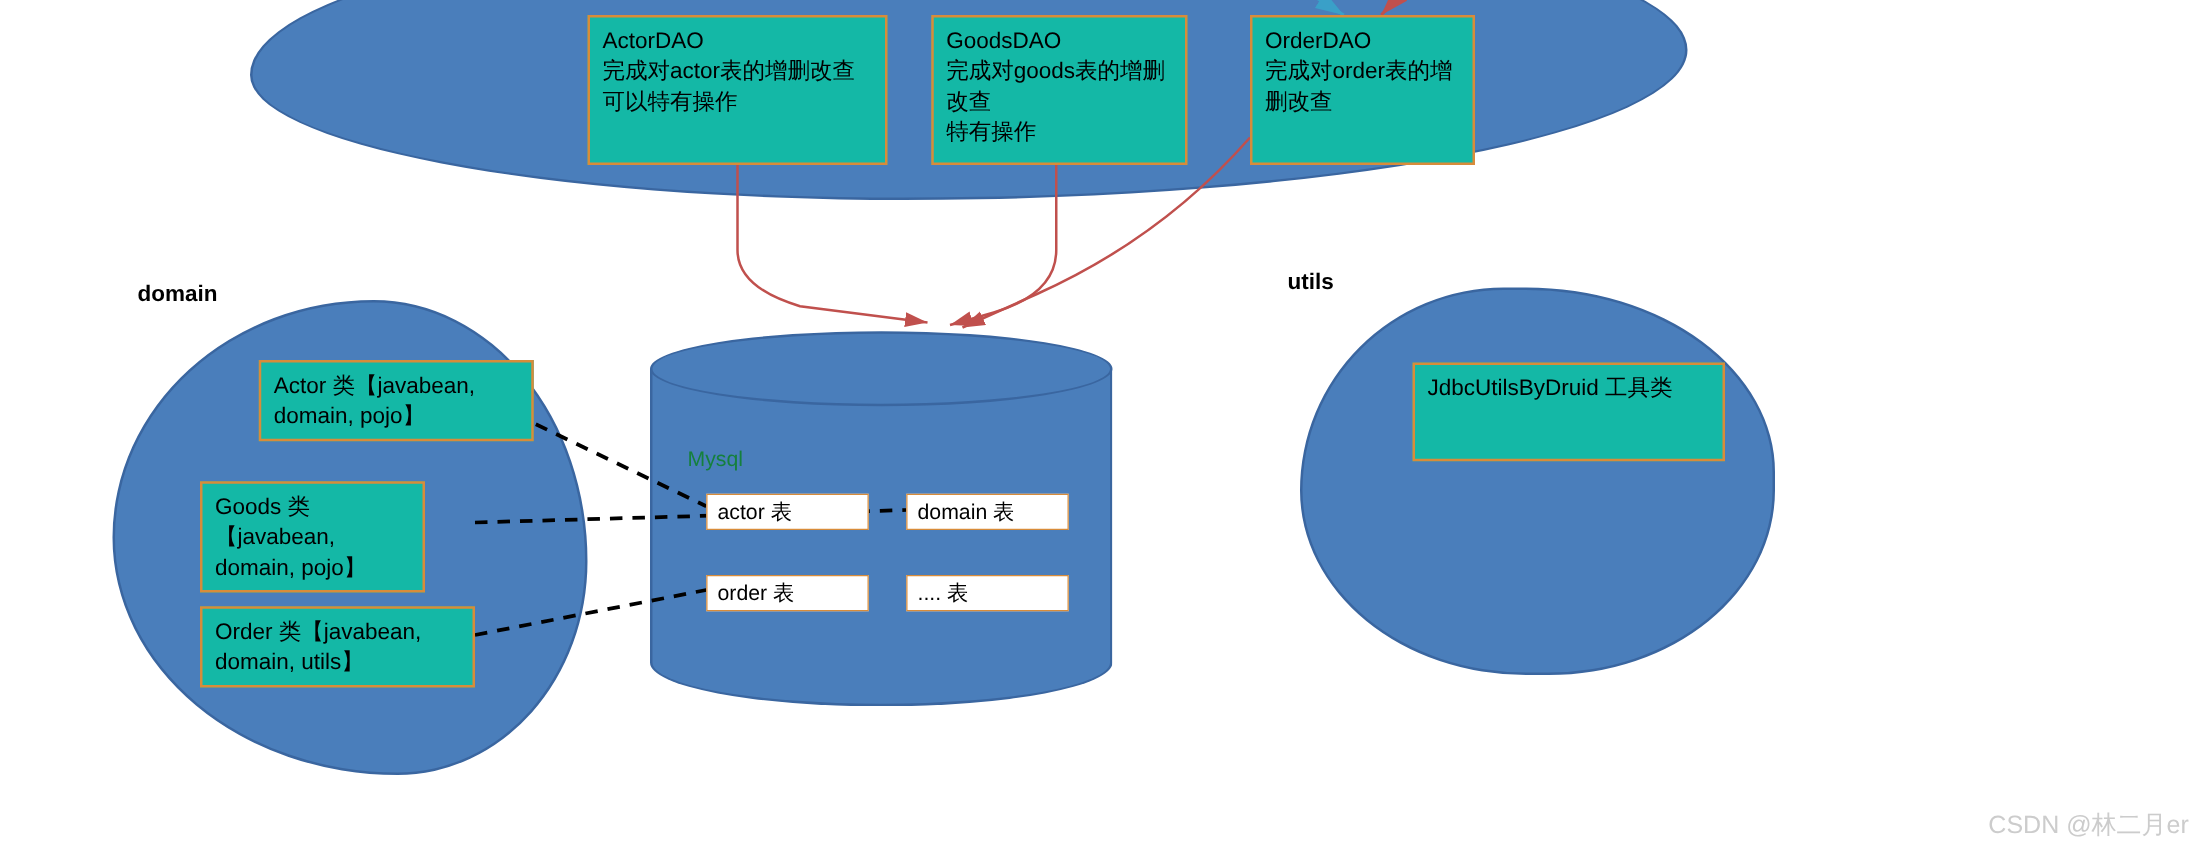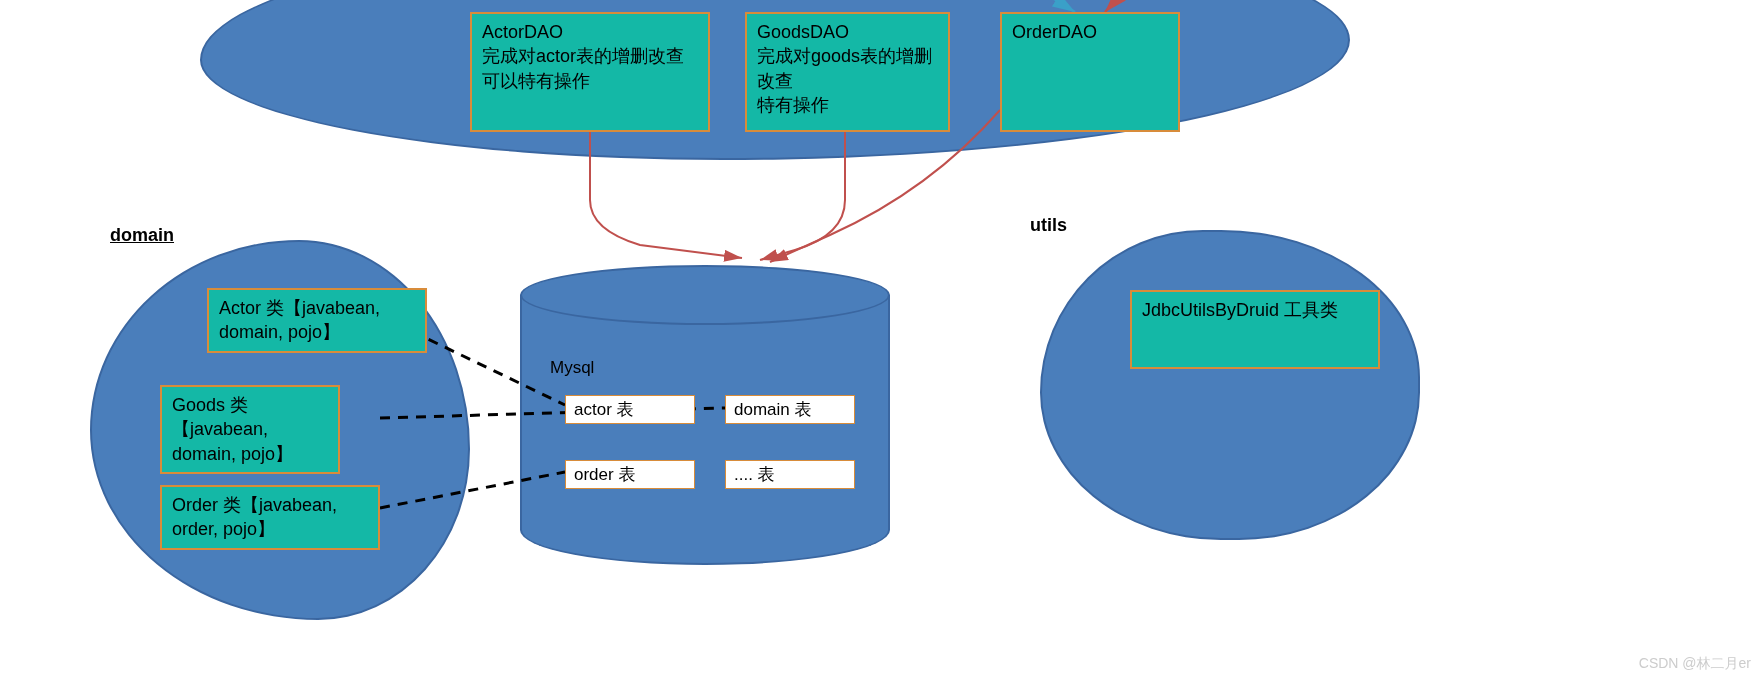--- a/index.html
+++ b/index.html
@@ -75,35 +75,35 @@
     z-index: 11;
     font-size: 17px;
   }
   .label {
     position: absolute;
     font-weight: bold;
     z-index: 5;
   }
   .db-label {
     position: absolute;
-    color: #000000;
+    color: #15803d;
     z-index: 12;
     font-size: 17px;
   }
   svg.overlay {
     position: absolute;
     left: 0; top: 0;
     width: 1761px; height: 678px;
     pointer-events: none;
     z-index: 6;
   }
   .watermark {
     position: absolute;
     right: 10px; bottom: 5px;
-    font-size: 14px;
+    font-size: 20px;
     color: #ccc;
     z-index: 50;
   }
 </style>
 </head>
 <body>
 
 <div class="blob blob-top"></div>
 <div class="blob blob-domain"></div>
 <div class="blob blob-utils"></div>
@@ -118,32 +118,33 @@
   <div>完成对actor表的增删改查</div>
   <div>可以特有操作</div>
 </div>
 <div class="box" style="left:745px; top:12px; width:205px; height:120px;">
   <div>GoodsDAO</div>
   <div>完成对goods表的增删改查</div>
   <div>特有操作</div>
 </div>
 <div class="box" style="left:1000px; top:12px; width:180px; height:120px;">
   <div>OrderDAO</div>
+  <div>完成对order表的增删改查</div>
   <div></div>
 </div>
 
-<div class="label" style="left:110px; top:225px;text-decoration:underline;">domain</div>
+<div class="label" style="left:110px; top:225px;">domain</div>
 <div class="box" style="left:160px; top:288px; width:220px;margin-left:47px;">
   <span>Actor 类【javabean, domain, pojo】</span>
 </div>
 <div class="box" style="left:160px; top:385px; width:180px;">
   <span>Goods 类【javabean, domain, pojo】</span>
 </div>
 <div class="box" style="left:160px; top:485px; width:220px;">
-  <span>Order 类【javabean, order, pojo】</span>
+  <span>Order 类【javabean, domain, utils】</span>
 </div>
 
 <div class="label" style="left:1030px; top:215px;">utils</div>
 <div class="box" style="left:1130px; top:290px; width:250px; height:79px;">
   <span>JdbcUtilsByDruid 工具类</span>
 </div>
 
 <div class="db-label" style="left:550px; top:358px;">Mysql</div>
 <div class="small-box" style="left:565px; top:395px; width:130px;">
   <span>actor 表</span>

